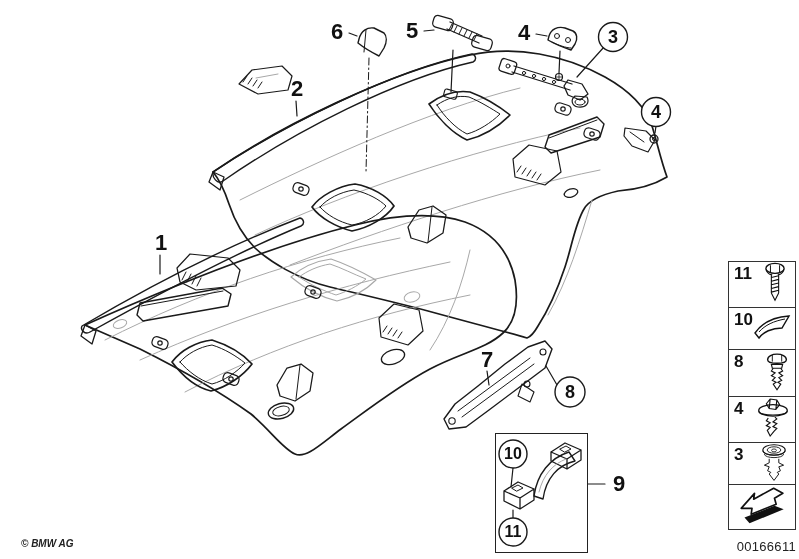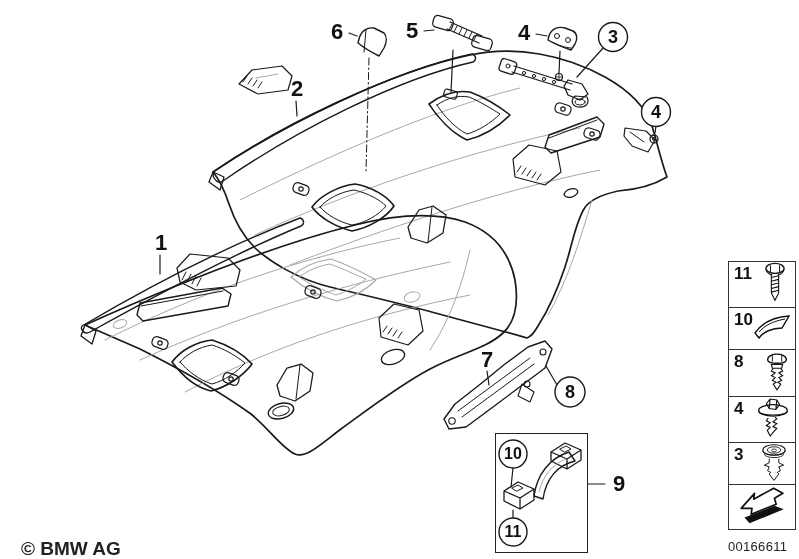--- a/index.html
+++ b/index.html
@@ -12,23 +12,23 @@
   .co.circ{font-size:18px;}
   .co.circsm{font-size:16px;}
   .inset-box{position:absolute;left:495px;top:433px;width:91px;height:118px;
              border:1.4px solid #222;background:transparent;}
   #sidebar{position:absolute;left:728px;top:261px;width:68px;}
   .sb-box{position:relative;width:68px;border:1.5px solid #333;margin-top:-1.5px;
           background:#fff;box-sizing:border-box;}
   .sb-box:first-child{margin-top:0;}
   .sb-num{position:absolute;left:5px;top:2px;font-size:17px;font-weight:bold;}
   .sb-ico{position:absolute;right:3px;top:50%;transform:translateY(-50%);}
-  #imgnum{position:absolute;left:728px;top:539px;width:68px;text-align:left;
+  #imgnum{position:absolute;left:728px;top:539px;width:68px;text-align:right;
           font-size:13px;letter-spacing:.3px;color:#222;}
-  #copyright{position:absolute;left:21px;top:538px;font-size:19px;font-weight:bold;color:#222;}
+  #copyright{position:absolute;left:21px;top:538px;font-size:10px;font-weight:bold;color:#222;font-style:italic;}
   svg .k{stroke:#1a1a1a;fill:none;stroke-linecap:round;stroke-linejoin:round;}
   svg .lt{stroke:#a8a8a8;fill:none;stroke-linecap:round;stroke-linejoin:round;}
 </style>
 </head>
 <body>
 
 <div id="stage">
 
   <svg id="artwork" viewBox="0 0 799 559">
 

